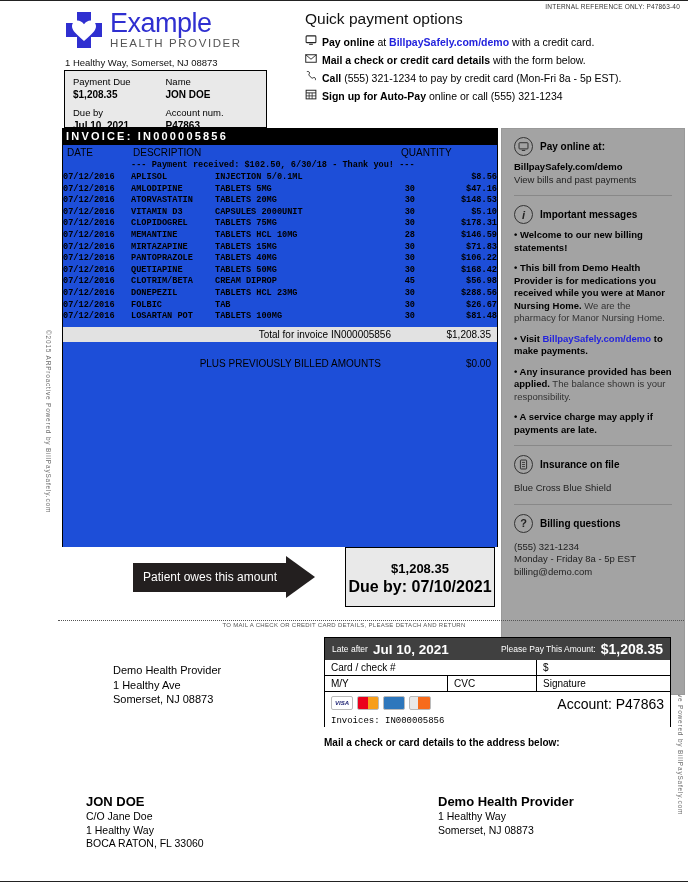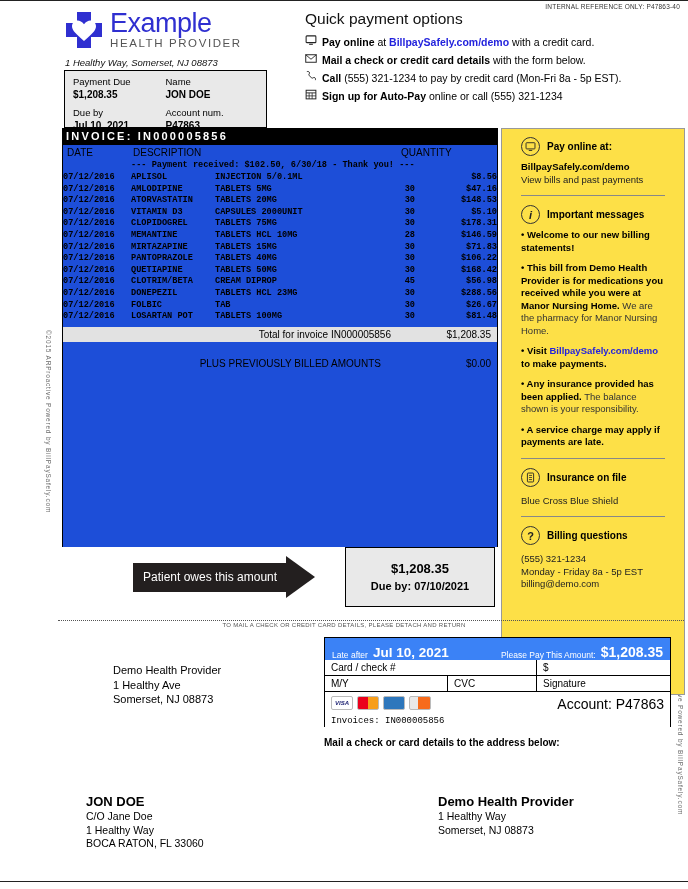--- a/index.html
+++ b/index.html
@@ -51,21 +51,21 @@
   .logo-text { margin-left: 6px; }
   .brand-name {
     font-size: 27px; color: #2f2fd0; font-weight: 400;
     line-height: 30px; letter-spacing: -0.5px;
   }
   .brand-sub {
     font-size: 11.5px; color: #555; letter-spacing: 1.6px;
     line-height: 13px; margin-top: -1px;
   }
   .brand-addr {
-    font-size: 9.5px; font-style: italic; color: #111;
+    font-size: 9.5px; color: #111;
     margin-top: 7px; margin-left: 1px;
   }
 
   
   .due-box {
     position: absolute; left: 64px; top: 70px;
     width: 203px; height: 58px;
     border: 1.4px solid #000; background: #e9e9e9;
     padding: 5px 8px 0 8px;
   }
@@ -164,28 +164,28 @@
     border-left: 29px solid #231f1f;
   }
   .amt-box {
     position: absolute; left: 345px; top: 547px;
     width: 150px; height: 60px;
     border: 1.6px solid #000; background: #e9e9e9;
     display: flex; flex-direction: column;
     align-items: center; justify-content: center;
   }
   .amt-big { font-size: 13px; font-weight: bold; line-height: 18px; }
-  .amt-due { font-size: 11px; font-weight: bold; line-height: 17px; }
+  .amt-due { font-size: 16px; font-weight: bold; line-height: 17px; }
 
   
   .side {
     position: absolute; left: 501px; top: 128px;
     width: 184px; height: 567px;
-    background: #fde047; border: 1.3px solid #999;
-    padding: 8px 19px;
+    background: #a3a3a3; border: 1.3px solid #999;
+    padding: 8px 12px;
   }
   .side-hdr { display: flex; align-items: center; margin-bottom: 5px; }
   .circ {
     width: 19px; height: 19px; border-radius: 50%;
     border: 1.3px solid #333; flex: none;
     display: flex; align-items: center; justify-content: center;
     font-size: 11px; color: #222; margin-right: 7px;
   }
   .side-ttl { font-size: 10px; font-weight: bold; }
   .side-txt { font-size: 9.5px; line-height: 12.5px; color: #222; }
@@ -203,22 +203,22 @@
     text-align: center; font-size: 6px; color: #555; letter-spacing: 0.3px;
   }
 
   
   .stub {
     position: absolute; left: 324px; top: 637px;
     width: 347px; height: 90px;
     border: 1.6px solid #000;
   }
   .stub-top {
-    background: #3b82f6; color: #fff; height: 22px;
-    display: flex; align-items: flex-end; padding: 0 7px;
+    background: #404040; color: #fff; height: 22px;
+    display: flex; align-items: center; padding: 0 7px;
   }
   .st-sm { font-size: 8.5px; }
   .st-lg { font-size: 13.5px; font-weight: bold; margin-left: 5px; }
   .st-sp { flex: 1; }
   .st-amt { font-size: 14px; font-weight: bold; margin-left: 5px; }
   .stub-r {
     display: flex; height: 16px; border-bottom: 1.3px solid #000;
     background: #fff;
   }
   .stub-c {

